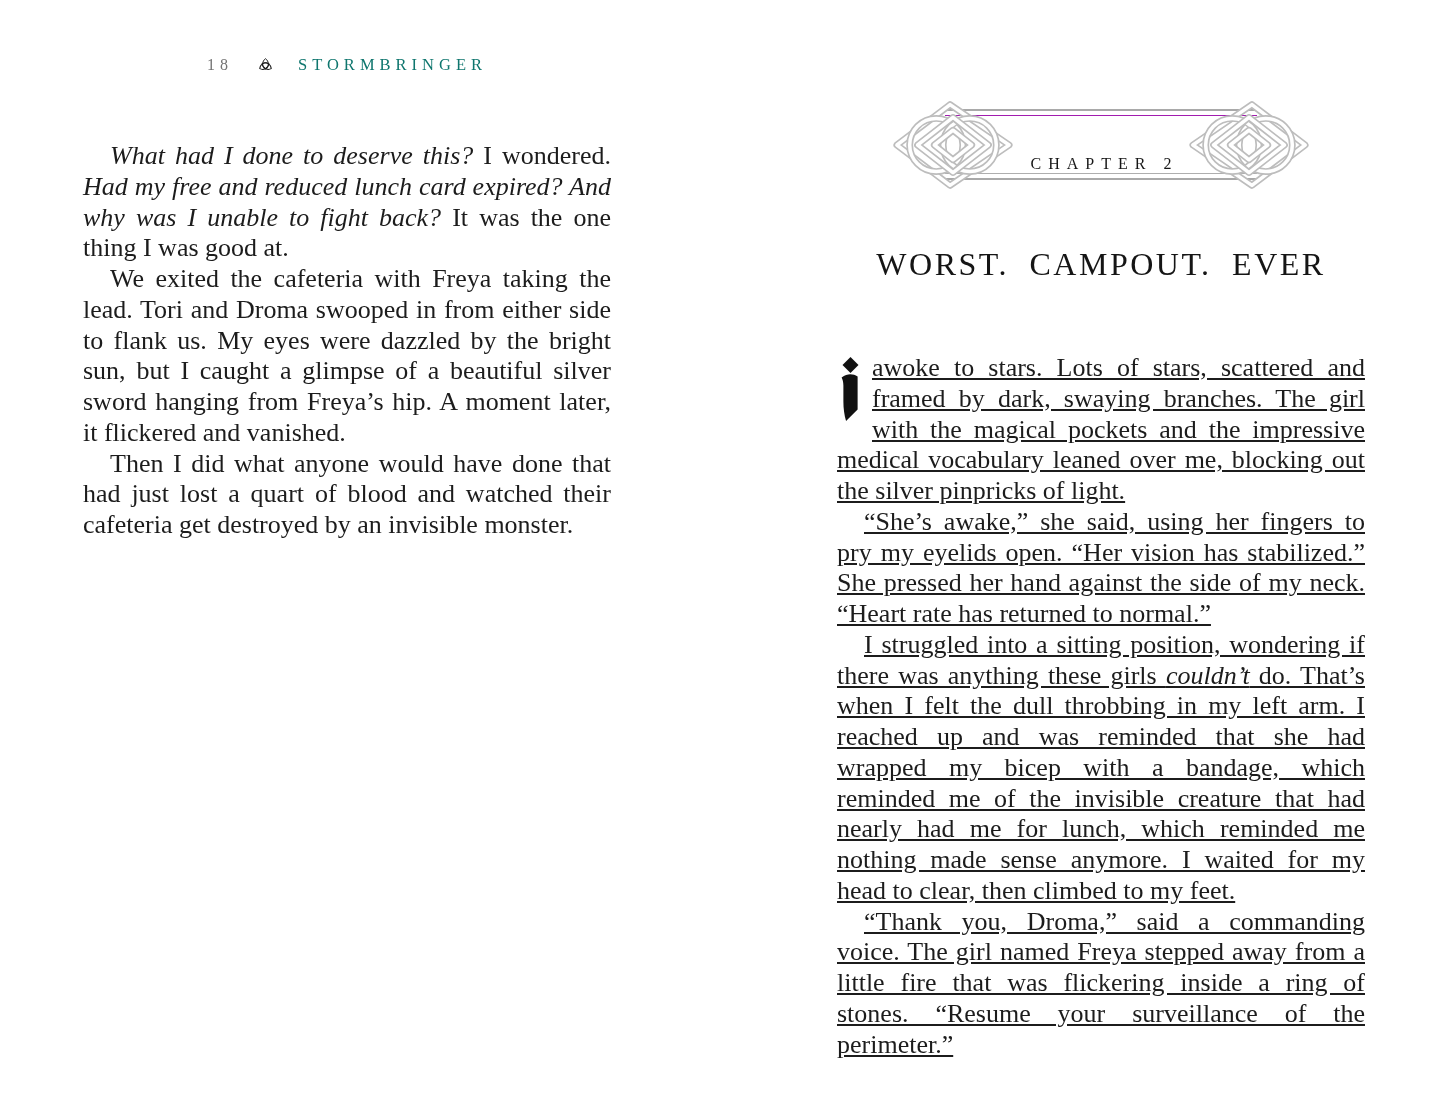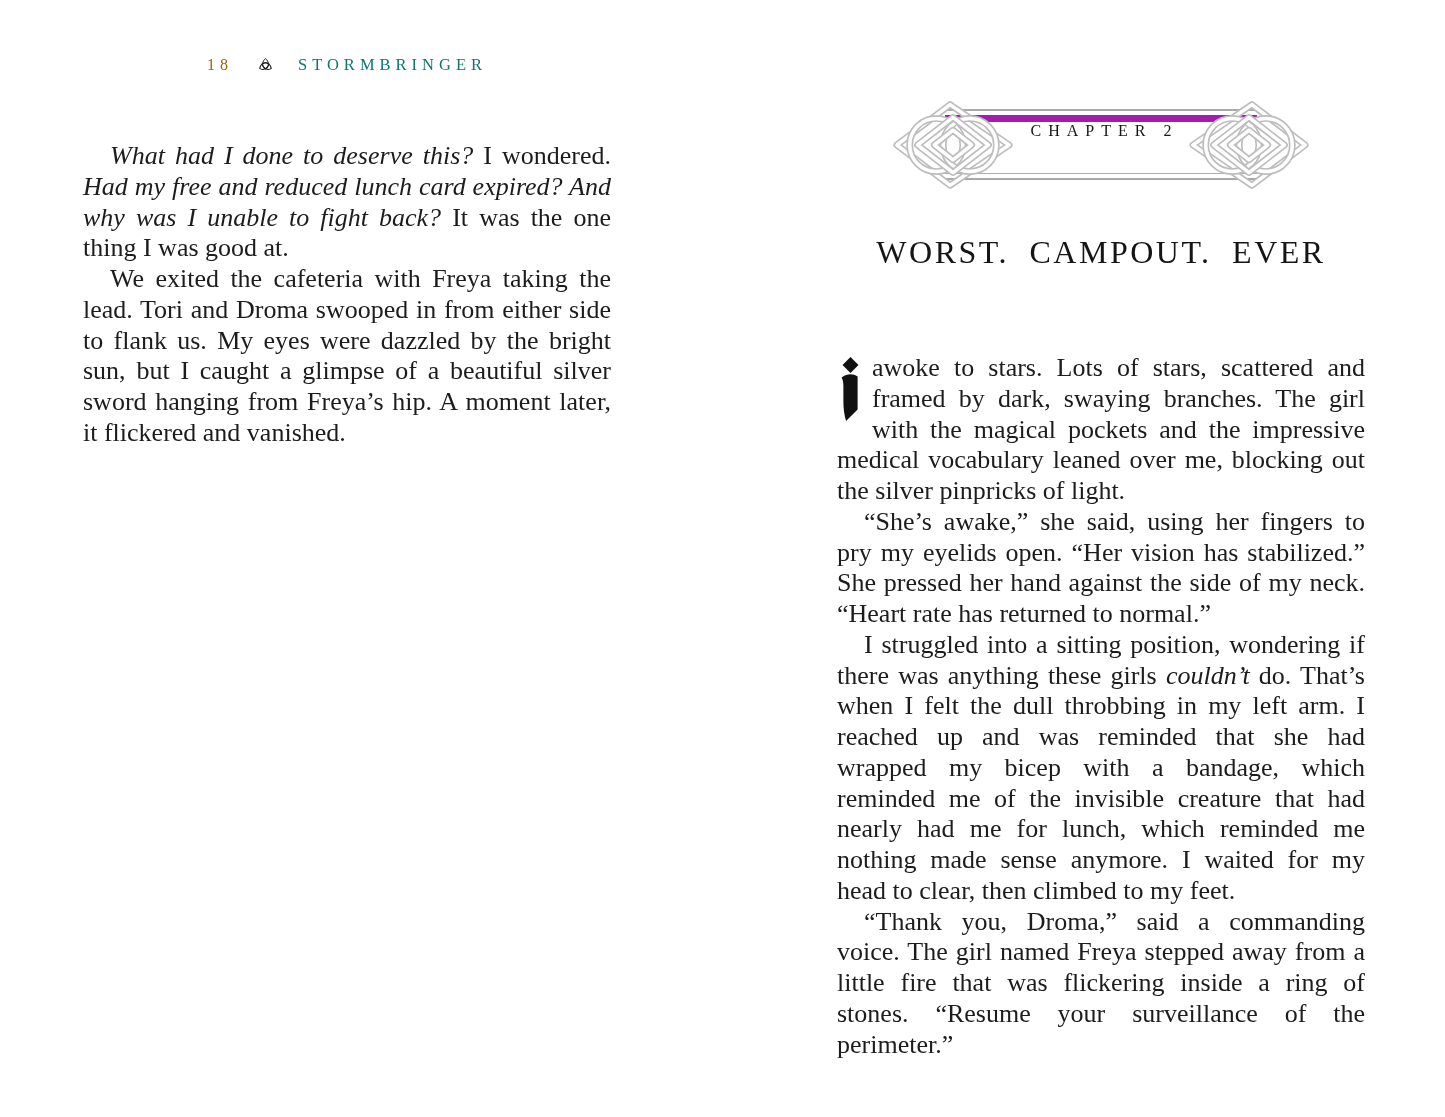--- a/index.html
+++ b/index.html
@@ -9,53 +9,53 @@
   }
   .page{position:absolute;top:0;bottom:0;}
   .page.left{left:83px;width:528px;}
   .page.right{left:837px;width:528px;}
 
   
   .running-header{
     position:absolute;top:54px;left:0;right:0;
     display:flex;align-items:center;justify-content:center;gap:22px;
   }
-  .page-num{font-size:16px;letter-spacing:5px;color:#a16207;text-align:center;}
+  .page-num{font-size:16px;letter-spacing:5px;color:#737373;text-align:center;}
   .running-title{font-size:16.5px;letter-spacing:5px;color:#0f766e;}
   .triquetra{width:21px;height:22px;display:inline-block;flex:0 0 auto;}
 
   
   .page-body{
     position:absolute;left:0;right:0;
     text-align:justify;font-size:26px;line-height:30.75px;
   }
   .left .page-body{top:141px;}
-  .right .page-body{top:353px;}
+  .right .page-body{top:353px;text-decoration:underline;}
   .para{margin:0;text-indent:27px;}
   .para.no-indent{text-indent:0;}
   .it{font-style:italic;}
 
   
   .chapter-banner{position:absolute;top:97px;left:50%;transform:translateX(-50%);
     width:420px;height:96px;}
   .banner-bar{position:absolute;left:54px;right:54px;top:12px;bottom:13px;
     border-top:2px solid #a9a9a9;border-bottom:2px solid #a9a9a9;background:#fff;}
   .banner-bar-inner{position:absolute;left:0;right:0;top:4px;bottom:4px;
-    border-top:7px solid #a21caf;border-bottom:1px solid #aeaeae;
-    display:flex;align-items:flex-start;justify-content:center;background:#fff;}
+    border-top:1px solid #a21caf;border-bottom:1px solid #aeaeae;
+    display:flex;align-items:flex-end;justify-content:center;background:#fff;}
   .chapter-label{font-size:16px;letter-spacing:7px;padding-left:7px;color:#161616;}
   .knot{position:absolute;top:0;width:128px;height:96px;}
   .knot-left{left:-2px;}
   .knot-right{right:-2px;}
   .band-g{fill:none;stroke:#bdbdbd;stroke-width:7;stroke-linejoin:round;stroke-linecap:round;}
   .band-w{fill:none;stroke:#ffffff;stroke-width:3.6;stroke-linejoin:round;stroke-linecap:round;}
 
   
   .chapter-title{
-    position:absolute;top:234px;left:0;right:0;margin:0;
+    position:absolute;top:234px;left:0;right:0;margin:12px;
     text-align:center;font-size:32px;font-weight:normal;
     letter-spacing:2.5px;word-spacing:10px;color:#151515;
   }
 
   
   .dropcap{float:left;width:23px;height:64px;margin:4px 10px 0 2px;}
   .dropcap svg{width:100%;height:100%;display:block;}
 </style>
 </head>
 <body>
@@ -74,20 +74,21 @@
             <path d="M10 18 A9 9 0 0 0 10 3 A9 9 0 0 0 10 18 Z" transform="rotate(240 10 12.5)"></path>
           </g>
         </svg>
       </span>
       <span class="running-title">STORMBRINGER</span>
     </div>
 
     <div class="page-body">
       <p class="para"><span class="it">What had I done to deserve this? </span><span>I wondered. </span><span class="it">Had my free and reduced lunch card expired? And why was I unable to fight back? </span><span>It was the one thing I was good at.</span></p>
       <p class="para"><span>We exited the cafeteria with Freya taking the lead. Tori and Droma swooped in from either side to flank us. My eyes were dazzled by the bright sun, but I caught a glimpse of a beautiful silver sword hanging from Freya’s hip. A moment later, it flickered and vanished.</span></p>
+      <p class="para"><span>Then I did what anyone would have done that had just lost a quart of blood and watched their cafeteria get destroyed by an invisible monster.</span></p>
     </div>
   </div>
 
   <div class="page right">
 
     <div class="chapter-banner">
       <div class="banner-bar">
         <div class="banner-bar-inner">
           <span class="chapter-label">CHAPTER 2</span>
         </div>

